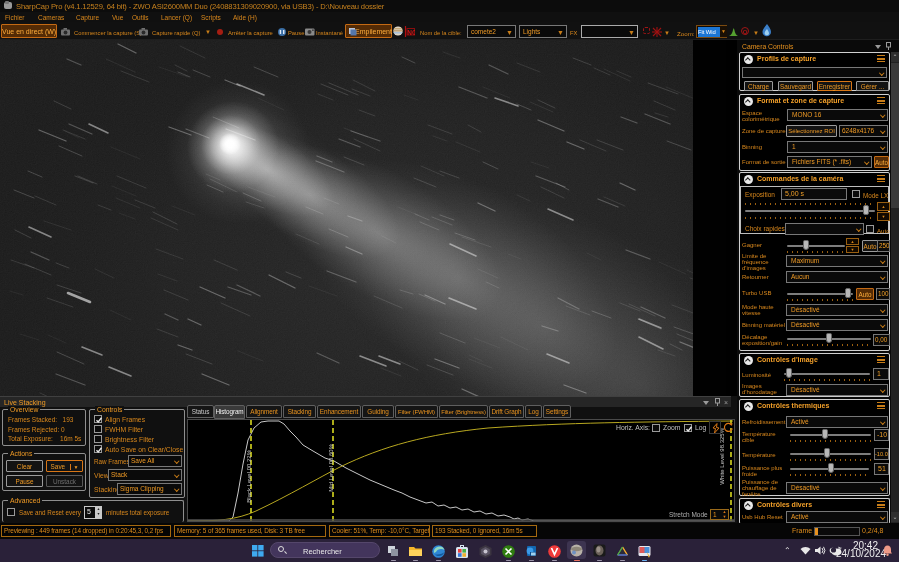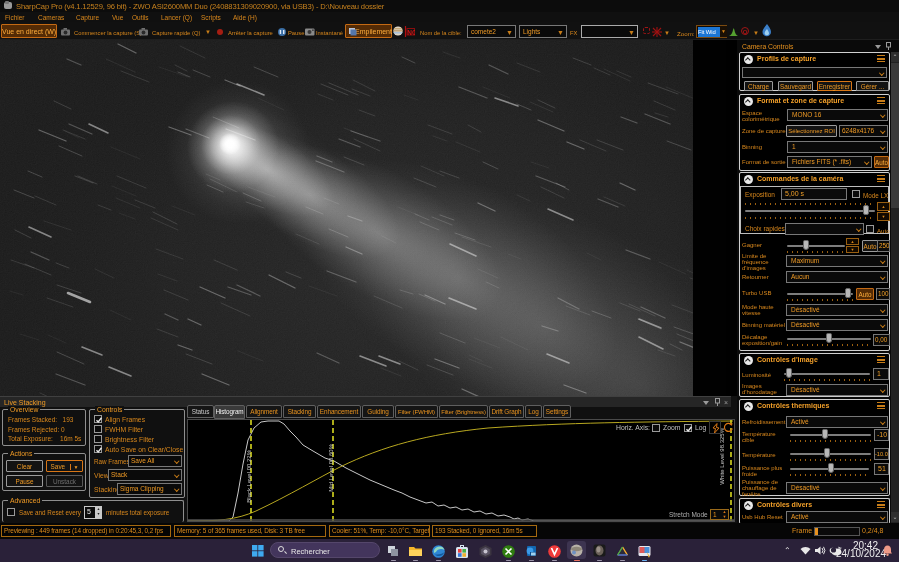--- a/index.html
+++ b/index.html
@@ -25,21 +25,21 @@
 .grp{position:absolute;border:1px solid #8f8f8f;border-radius:2px}
 .glab{position:absolute;top:-4px;left:5px;background:#101010;padding:0 2px;color:#ef9a25;font-size:6.8px;line-height:7px}
 .tab{position:absolute;top:9px;height:13px;border:1px solid #5f5f5f;background:#151515;color:#e8921e;font-size:6.4px;letter-spacing:-0.1px;text-align:center;line-height:12px;border-radius:2px 2px 0 0;white-space:nowrap}
 .sbx{position:absolute;height:12px;border:1px solid #a5690f;background:#040404;color:#df8d1c;font-size:6.4px;letter-spacing:-0.1px;line-height:10px;padding-left:2px;white-space:nowrap;overflow:hidden}
 </style></head>
 <body>
 
 <div class="a" style="left:0;top:0;width:899px;height:12px;background:#0c0c0c">
  <div class="a" style="left:4px;top:2px;width:8px;height:7px;background:#9a9a9a;border-radius:2px"></div>
  <div class="a" style="left:5px;top:1px;width:4px;height:3px;background:#777;border-radius:1px"></div>
- <div class="a or" style="left:16px;top:2px;font-size:7.6px;color:#c8821e;letter-spacing:-0.15px;white-space:nowrap">SharpCap Pro (v4.1.12529, 96 bit) - ZWO ASI2600MM Duo (2408831309020900, via USB3) - D:\Nouveau dossier</div>
+ <div class="a or" style="left:16px;top:2px;font-size:7.6px;color:#c8821e;letter-spacing:-0.15px;white-space:nowrap">SharpCap Pro (v4.1.12529, 64 bit) - ZWO ASI2600MM Duo (2408831309020900, via USB3) - D:\Nouveau dossier</div>
 </div>
 
 <div class="a" style="left:0;top:12px;width:899px;height:10px;background:#101010">
  <div class="lbl" style="left:5px;top:1.5px">Fichier</div>
  <div class="lbl" style="left:38px;top:1.5px">Cameras</div>
  <div class="lbl" style="left:76px;top:1.5px">Capture</div>
  <div class="lbl" style="left:112px;top:1.5px">Vue</div>
  <div class="lbl" style="left:132px;top:1.5px">Outils</div>
  <div class="lbl" style="left:161px;top:1.5px">Lancer (Q)</div>
  <div class="lbl" style="left:201px;top:1.5px">Scripts</div>
@@ -679,21 +679,21 @@
 <div class="a" style="left:0;top:539px;width:899px;height:23px;background:#2a2139">
  <svg class="a" style="left:252px;top:6px" width="12" height="12">
       <rect x="0" y="0" width="5.4" height="5.4" fill="#3faaf0"></rect>
       <rect x="6.2" y="0" width="5.4" height="5.4" fill="#3faaf0"></rect>
       <rect x="0" y="6.2" width="5.4" height="5.4" fill="#3faaf0"></rect>
       <rect x="6.2" y="6.2" width="5.4" height="5.4" fill="#3faaf0"></rect>
     </svg>
  <div class="a" style="left:270px;top:3px;width:110px;height:16px;background:#43355c;border:1px solid #55476b;border-radius:8px">
   <div class="a" style="left:7px;top:3px;width:6px;height:6px;border:1.2px solid #ddd;border-radius:50%"></div>
   <div class="a" style="left:13px;top:9px;width:3px;height:1.2px;background:#ddd;transform:rotate(45deg)"></div>
-  <div class="a" style="left:20px;top:3.5px;color:#e8e8e8;font-size:7.5px">Rechercher</div>
+  <div class="a" style="left:32px;top:3.5px;color:#e8e8e8;font-size:7.5px">Rechercher</div>
  </div>
 
  <svg class="a" style="left:387px;top:6px" width="12" height="12">
       <rect x="1" y="1" width="7" height="7" fill="#cfd4dc"></rect>
       <rect x="4" y="4" width="7" height="7" fill="#8d93a0"></rect>
     </svg>
  <svg class="a" style="left:409px;top:6px" width="13" height="12">
       <path d="M0 2 L5 2 L6.5 3.5 L13 3.5 L13 11 L0 11 Z" fill="#f7b729"></path>
       <path d="M0 5 L13 5 L13 11 L0 11 Z" fill="#ffd35c"></path>
     </svg>

